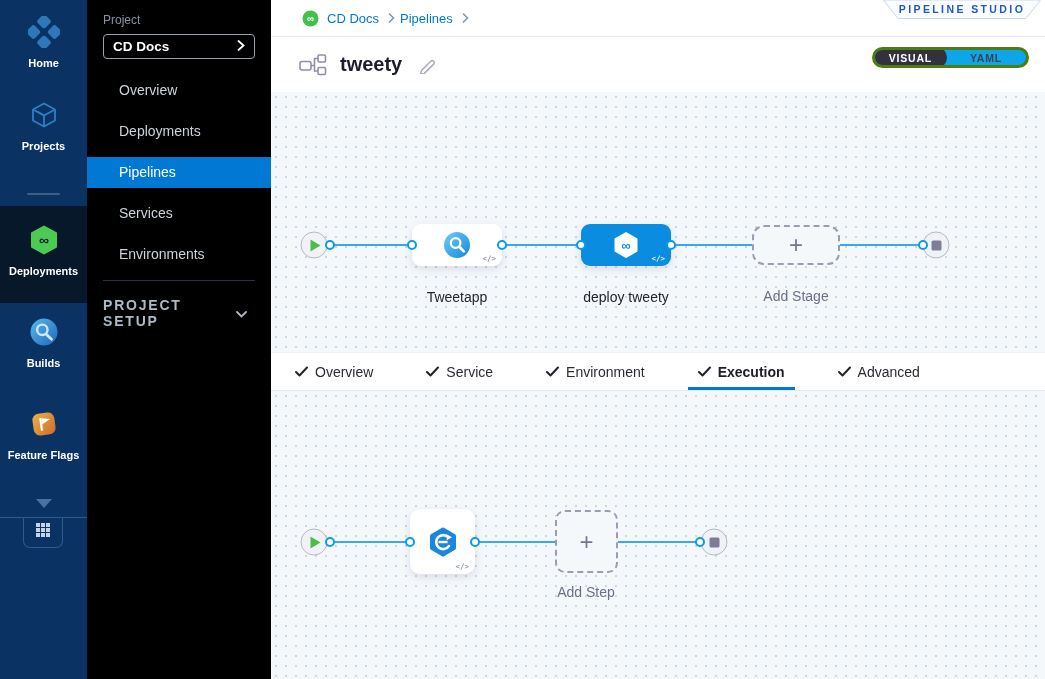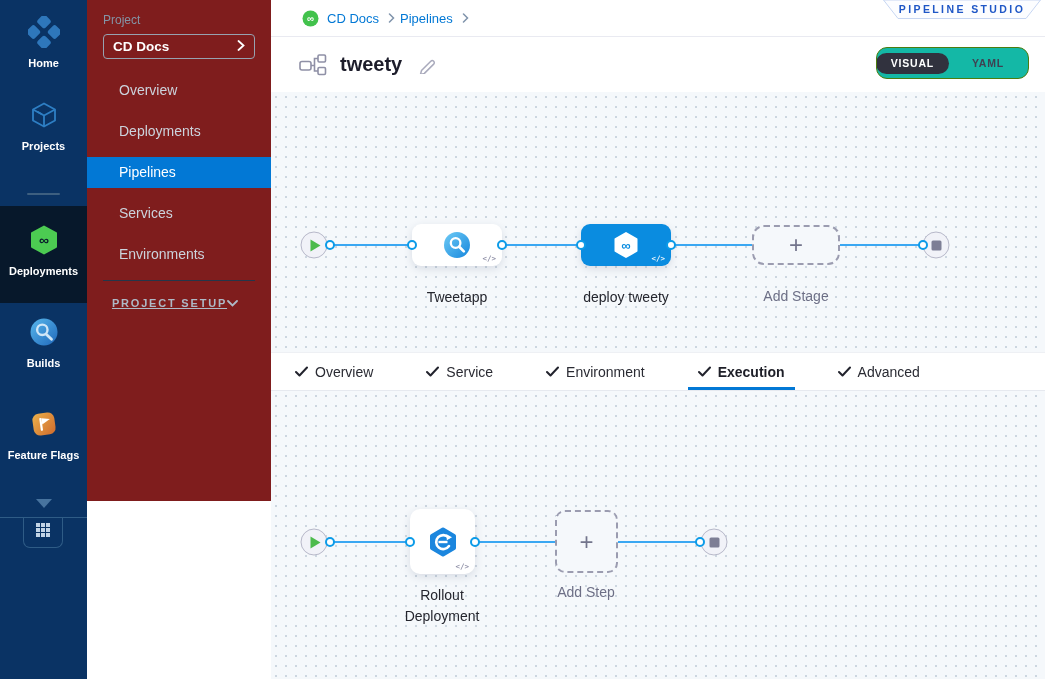--- a/index.html
+++ b/index.html
@@ -16,52 +16,52 @@
   .rail-item { position:absolute; left:0; width:87px; text-align:center; cursor:pointer; }
   .rail-item .lbl { display:block; margin-top:5px; font-size:11px; font-weight:700; color:#fff; }
   .rail-item.active-block { background:#07182b; padding-top:18px; }
   .rail-divider { position:absolute; left:27px; width:33px; height:2px; background:#3d5f80; border-radius:2px; }
   .rail-bottom-line { position:absolute; top:517px; left:0; right:0; height:1px; background:#2f5c86; }
   .grid-tab { position:absolute; top:517px; left:23px; width:40px; height:31px;
     border:1px solid #2f5c86; border-top:none; border-radius:0 0 7px 7px;
     display:flex; align-items:center; justify-content:center; cursor:pointer; }
 
   
-  .sidebar { width:184px; height:501px; background:#7f1d1d; flex:none; position:relative; }
+  .sidebar { width:184px; height:679px; background:#000000; flex:none; position:relative; }
   .project-label { margin:13px 0 0 16px; font-size:12px; color:#8494a6; }
   .project-select { margin:7px 16px 0 16px; height:25px; border:1px solid #97a2b0; border-radius:4px;
     display:flex; align-items:center; justify-content:space-between; padding:0 9px;
     color:#fff; font-size:13.5px; font-weight:700; cursor:pointer; }
   .menu { margin-top:16px; }
   .menu-item { height:31px; line-height:31px; padding-left:32px; margin-bottom:10px;
     font-size:14px; color:#ccd3dc; cursor:pointer; }
   .menu-item.active { background:#0278d5; color:#fff; }
   .side-divider { height:1px; background:#24364a; margin:4px 16px 0 16px; }
   .setup-row { display:flex; align-items:center; justify-content:center;
     margin-top:16px; padding:0 24px 0 16px; cursor:pointer;
-    font-size:11px; font-weight:700; letter-spacing:1.8px; color:#aeb9c6;text-decoration:underline; }
+    font-size:14px; font-weight:700; letter-spacing:1.8px; color:#aeb9c6; }
 
   
   .main { flex:1; display:flex; flex-direction:column; position:relative; background:#fff; }
 
   .crumb-row { height:37px; flex:none; border-bottom:1px solid #e9eaf1; display:flex; align-items:center; padding-left:31px; }
   .crumb-link { font-size:13px; color:#0278d5; margin-left:8px; cursor:pointer; text-decoration:none; }
   .crumb-sep { margin:0 3px 0 9px; display:flex; }
 
   .studio-badge { position:absolute; top:0; right:4px; width:158px; height:19px; z-index:5; }
   .studio-badge svg { position:absolute; inset:0; }
   .studio-badge span { position:absolute; inset:0; display:flex; align-items:center; justify-content:center;
     font-size:10.5px; font-weight:700; letter-spacing:2.4px; color:#1f57c6; padding-bottom:2px; }
 
   .title-row { height:55px; flex:none; display:flex; align-items:center; padding-left:28px; position:relative; }
   .page-title { font-size:20px; font-weight:700; color:#1d1d2b; margin-left:13px; }
   .pencil { margin-left:16px; cursor:pointer; display:flex; }
 
-  .toggle { position:absolute; right:16px; top:10px; height:32px; border:1px solid #4d7c0f; border-radius:11px;
-    display:flex; align-items:center; background:#14b8a6; overflow:hidden; }
+  .toggle { position:absolute; right:16px; top:10px; height:21px; border:3px solid #4d7c0f; border-radius:11px;
+    display:flex; align-items:center; background:#0ea5e9; overflow:hidden; }
   .toggle-seg { height:21px; display:flex; align-items:center; padding:0 24px; font-size:10.5px; font-weight:700;
     letter-spacing:0.8px; cursor:pointer; color:#3f4152; }
   .toggle-seg.sel { background:#31323e; color:#fff; border-radius:11px; margin:-1px; height:21px; padding:0 15px; }
 
   .canvas { position:relative; background-color:#f5f8fb;
     background-image: radial-gradient(#ccd6e0 1px, rgba(0,0,0,0) 1.2px);
     background-size:10px 10px; }
   .canvas1 { height:260px; flex:none; }
   .canvas2 { flex:1; }
 
@@ -396,17 +396,16 @@
 
     <div class="add-box" style="left:284px; top:119px; width:63px; height:63px; border-radius:10px">
       <span class="plus">+</span>
     </div>
 
     <div class="node-dot" style="left:59px; top:151px"></div>
     <div class="node-dot" style="left:139px; top:151px"></div>
     <div class="node-dot" style="left:204px; top:151px"></div>
     <div class="node-dot" style="left:429px; top:151px"></div>
 
-    <div class="node-label wrap" style="left:171px; top:194px">Rollout Deployment</div>
     <div class="node-label dim" style="left:315px; top:193px">Add Step</div>
   </div>
 
 </main>
 
 </body></html>

